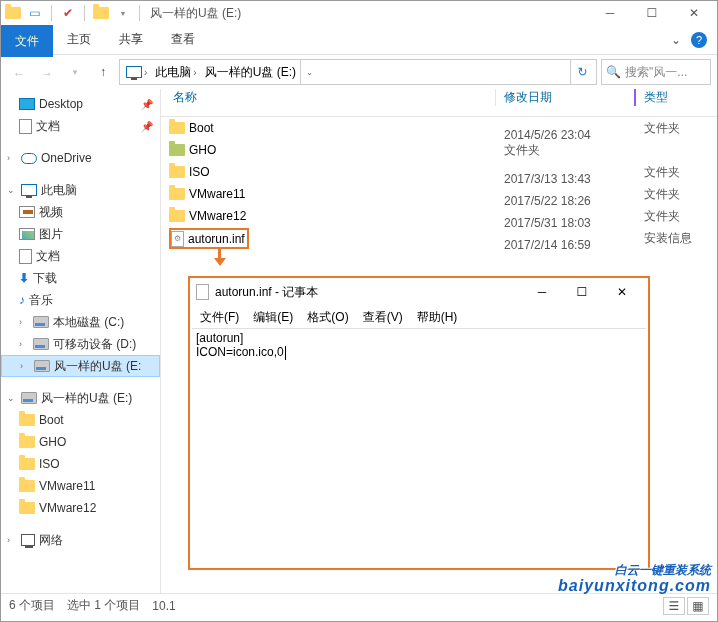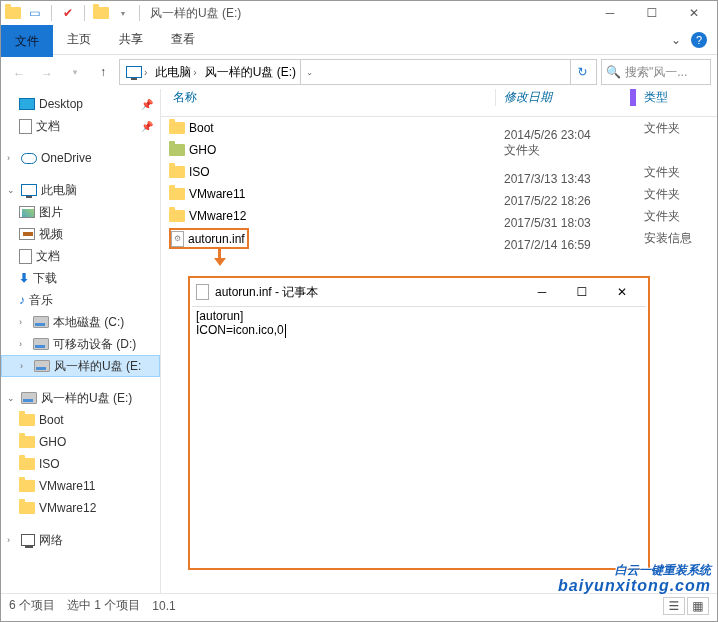--- a/index.html
+++ b/index.html
@@ -9,21 +9,21 @@
 .titlebar { height: 24px; display: flex; align-items: center; padding: 0 2px; background: #fff; }
 .titlebar .qat { display: flex; align-items: center; gap: 2px; }
 .titlebar .qat .icon-box { width: 20px; height: 20px; display: flex; align-items: center; justify-content: center; }
 .titlebar .sep { width: 1px; height: 16px; background: #ccc; margin: 0 4px; }
 .titlebar .title { margin-left: 6px; color: #555; }
 .win-controls { margin-left: auto; display: flex; }
 .win-controls div { width: 42px; height: 24px; display: flex; align-items: center; justify-content: center; color: #555; }
 
 
 .ribbon { height: 30px; display: flex; align-items: stretch; border-bottom: 1px solid #e0e0e0; }
-.ribbon .file-tab { background: #1976d2; color: #0f172a; padding: 16px 14px; display: flex; align-items: center; }
+.ribbon .file-tab { background: #1976d2; color: #fef9c3; padding: 16px 14px; display: flex; align-items: center; }
 .ribbon .tab { padding: 0 14px; display: flex; align-items: center; color: #333; }
 .ribbon .help { margin-left: auto; display: flex; align-items: center; gap: 10px; padding-right: 10px; color: #1976d2; }
 .chev-expand { color: #555; }
 
 
 .navbar { height: 34px; display: flex; align-items: center; gap: 4px; padding: 3px 6px; }
 .nav-btn { width: 24px; height: 24px; display: flex; align-items: center; justify-content: center; color: #bbb; }
 .nav-btn.active { color: #333; }
 .crumb { flex: 1; height: 26px; border: 1px solid #ccc; display: flex; align-items: center; padding: 0 2px; }
 .crumb .seg { padding: 0 4px; display: flex; align-items: center; gap: 2px; }
@@ -38,21 +38,21 @@
 .tree-item { display: flex; align-items: center; height: 22px; padding-left: 6px; gap: 4px; color: #333; white-space: nowrap; }
 .tree-item.l1 { padding-left: 18px; }
 .tree-item.sel { background: #cce8ff; border: 1px solid #99d1ff; }
 .tree-item .exp { width: 10px; font-size: 9px; color: #666; }
 .tree-item .pin { margin-left: auto; margin-right: 6px; color: #888; font-size: 10px; }
 .tree-sep { height: 10px; }
 
 .main { flex: 1; display: flex; flex-direction: column; }
 .columns { display: flex; height: 28px; border-bottom: 1px solid #e5e5e5; align-items: flex-start; color: #0369a1; }
 .col-name { width: 335px; padding-left: 12px; border-right: 1px solid #e5e5e5; }
-.col-date { width: 140px; padding-left: 8px; border-right: 6px solid #8b5cf6; font-style: italic; }
+.col-date { width: 140px; padding-left: 8px; border-right: 2px solid #8b5cf6; }
 .col-type { flex: 1; padding-left: 8px; }
 .filelist { flex: 1; position: relative; }
 .row { display: flex; height: 22px; align-items: center; padding-left: 8px; }
 .row .cell-name { width: 327px; display: flex; align-items: center; gap: 4px; }
 .row .cell-date { width: 140px; padding-left: 8px; color: #555; margin-top: 14px; }
 .row .cell-type { flex: 1; padding-left: 8px; color: #555; }
 .row.highlighted .cell-name { position: relative; }
 .highlight-box { border: 2px solid #e8792a; padding: 1px 2px 0 0; }
 
 
@@ -183,26 +183,26 @@
         <span class="ic-onedrive"></span>
         <span>OneDrive</span>
       </div>
     <div class="tree-sep"></div>
     <div class="tree-item">
         <span class="exp">⌄</span>
         <span class="ic-pc"></span>
         <span>此电脑</span>
       </div>
     <div class="tree-item l1">
+        <span class="ic-video"></span>
+        <span>视频</span>
+      </div>
+    <div class="tree-item l1">
         <span class="ic-pic"></span>
         <span>图片</span>
-      </div>
-    <div class="tree-item l1">
-        <span class="ic-video"></span>
-        <span>视频</span>
       </div>
     <div class="tree-item l1">
         <span class="ic-doc"></span>
         <span>文档</span>
       </div>
     <div class="tree-item l1">
         <span class="ic-down">⬇</span>
         <span>下载</span>
       </div>
     <div class="tree-item l1">
@@ -334,20 +334,27 @@
 <div class="notepad">
   <div class="np-title">
     <span class="ic-file" style="margin-right:6px"></span>
     <span>autorun.inf - 记事本</span>
     <div class="np-controls">
       <div>─</div>
       <div>☐</div>
       <div>✕</div>
     </div>
   </div>
+  <div class="np-menu">
+    <span>文件(F)</span>
+    <span>编辑(E)</span>
+    <span>格式(O)</span>
+    <span>查看(V)</span>
+    <span>帮助(H)</span>
+  </div>
   <div class="np-body"><span>[autorun]
 ICON=icon.ico,0</span><span class="cursor"></span></div>
 </div>
 
 <div class="watermark">
   <div>白云一键重装系统</div>
   <div class="sub">baiyunxitong.com</div>
 </div>
 
 </body></html>

